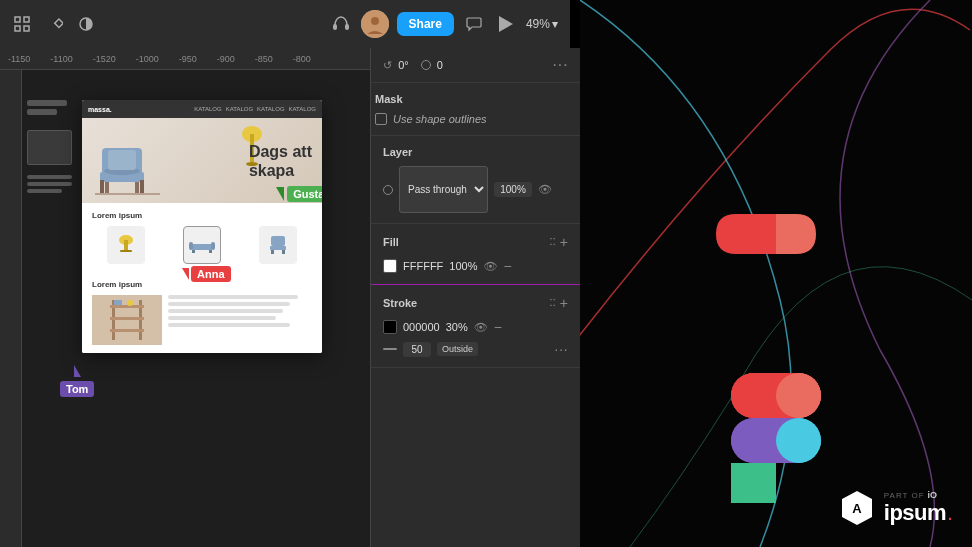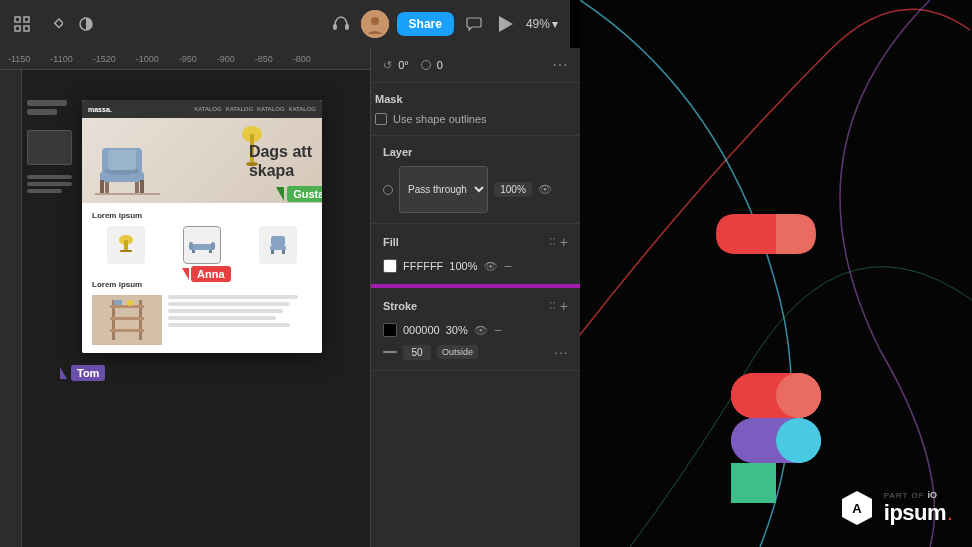--- a/index.html
+++ b/index.html
@@ -546,21 +546,21 @@
         <div class="small-frame-line" style="width:30px;"></div>
       </div>
       <div class="small-frame-box"></div>
       <div class="small-frame-lines">
         <div class="small-frame-line2" style="width:45px;"></div>
         <div class="small-frame-line2" style="width:45px;"></div>
         <div class="small-frame-line2" style="width:35px;"></div>
       </div>
     </div>
 
-    <div class="cursor-label" style="left:38px; top:295px;">
+    <div class="cursor-label" style="left:38px; top:295px;flex-direction:column;">
       <div style="width:0;height:0;border-style:solid;border-width:0 7px 12px 0;border-color:transparent #6b4eab transparent transparent;transform:rotate(180deg);"></div>
       <div class="cursor-name-tag cursor-purple">Tom</div>
     </div>
 
     <div class="design-frame">
 
       <div class="mockup-nav">
         <span class="mockup-logo">massa.</span>
         <div class="mockup-nav-links">
           <span class="mockup-nav-link">KATALOG</span>
@@ -690,37 +690,37 @@
     <span style="color:#ddd;font-size:11px;">0°</span>
     <div style="width:10px;height:10px;border:1px solid #888;border-radius:50%;margin-left:6px;"></div>
     <span style="color:#ddd;font-size:11px;">0</span>
     <div style="margin-left:auto;color:#888;font-size:16px;cursor:pointer;">···</div>
   </div>
 
   <div class="prop-section" style="padding:10px 4px;border-bottom:1px solid #3a3a3a;">
     <div style="color:#ccc;font-size:11px;font-weight:600;margin-bottom:8px;">Mask</div>
     <div style="display:flex;align-items:center;gap:6px;">
       <div class="prop-checkbox"></div>
-      <span style="color:#aaa;font-size:11px;">Use shape outlines</span>
+      <span style="color:#aaa;font-size:11px;font-style:italic;">Use shape outlines</span>
     </div>
   </div>
 
   <div class="prop-section" style="padding:10px 12px;border-bottom:1px solid #3a3a3a;">
     <div style="color:#ccc;font-size:11px;font-weight:600;margin-bottom:8px;">Layer</div>
     <div style="display:flex;align-items:center;gap:6px;">
       <div class="prop-circle"></div>
       <select class="blend-select">
         <option>Pass through</option>
       </select>
       <span class="opacity-val">100%</span>
       <div class="prop-eye">👁</div>
     </div>
   </div>
 
-  <div class="prop-section" style="padding:10px 12px;border-bottom:4px solid #a21caf;">
+  <div class="prop-section" style="padding:10px 12px;border-bottom:1px solid #a21caf;">
     <div style="display:flex;align-items:center;margin-bottom:8px;">
       <span style="color:#ccc;font-size:11px;font-weight:600;">Fill</span>
       <div style="margin-left:auto;display:flex;gap:4px;">
         <span style="color:#888;font-size:12px;cursor:pointer;">::</span>
         <span style="color:#888;font-size:14px;cursor:pointer;font-weight:300;">+</span>
       </div>
     </div>
     <div style="display:flex;align-items:center;gap:6px;">
       <div class="prop-color-swatch" style="background:#ffffff;"></div>
       <span style="color:#ddd;font-size:11px;">FFFFFF</span>

